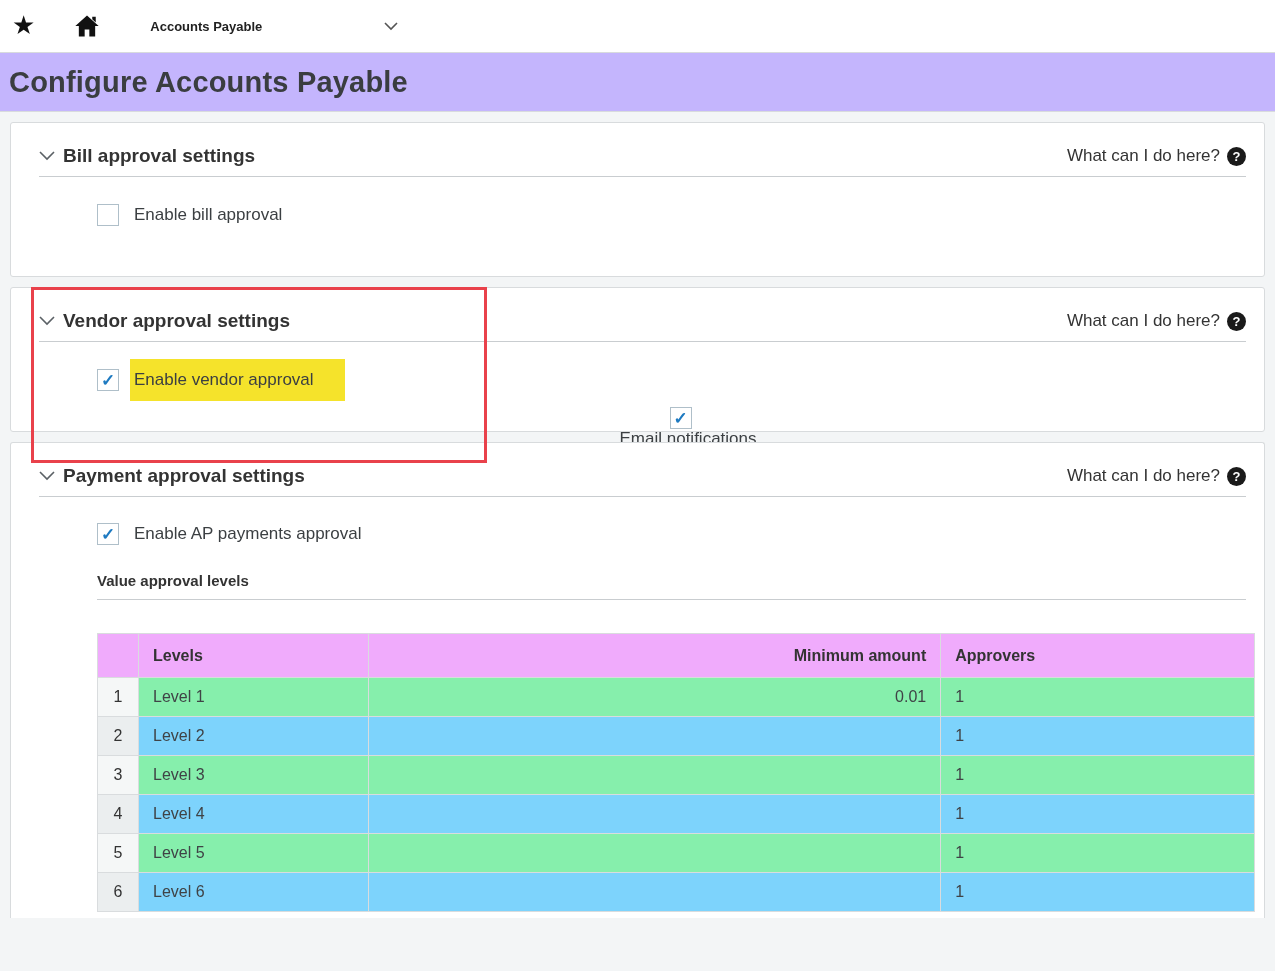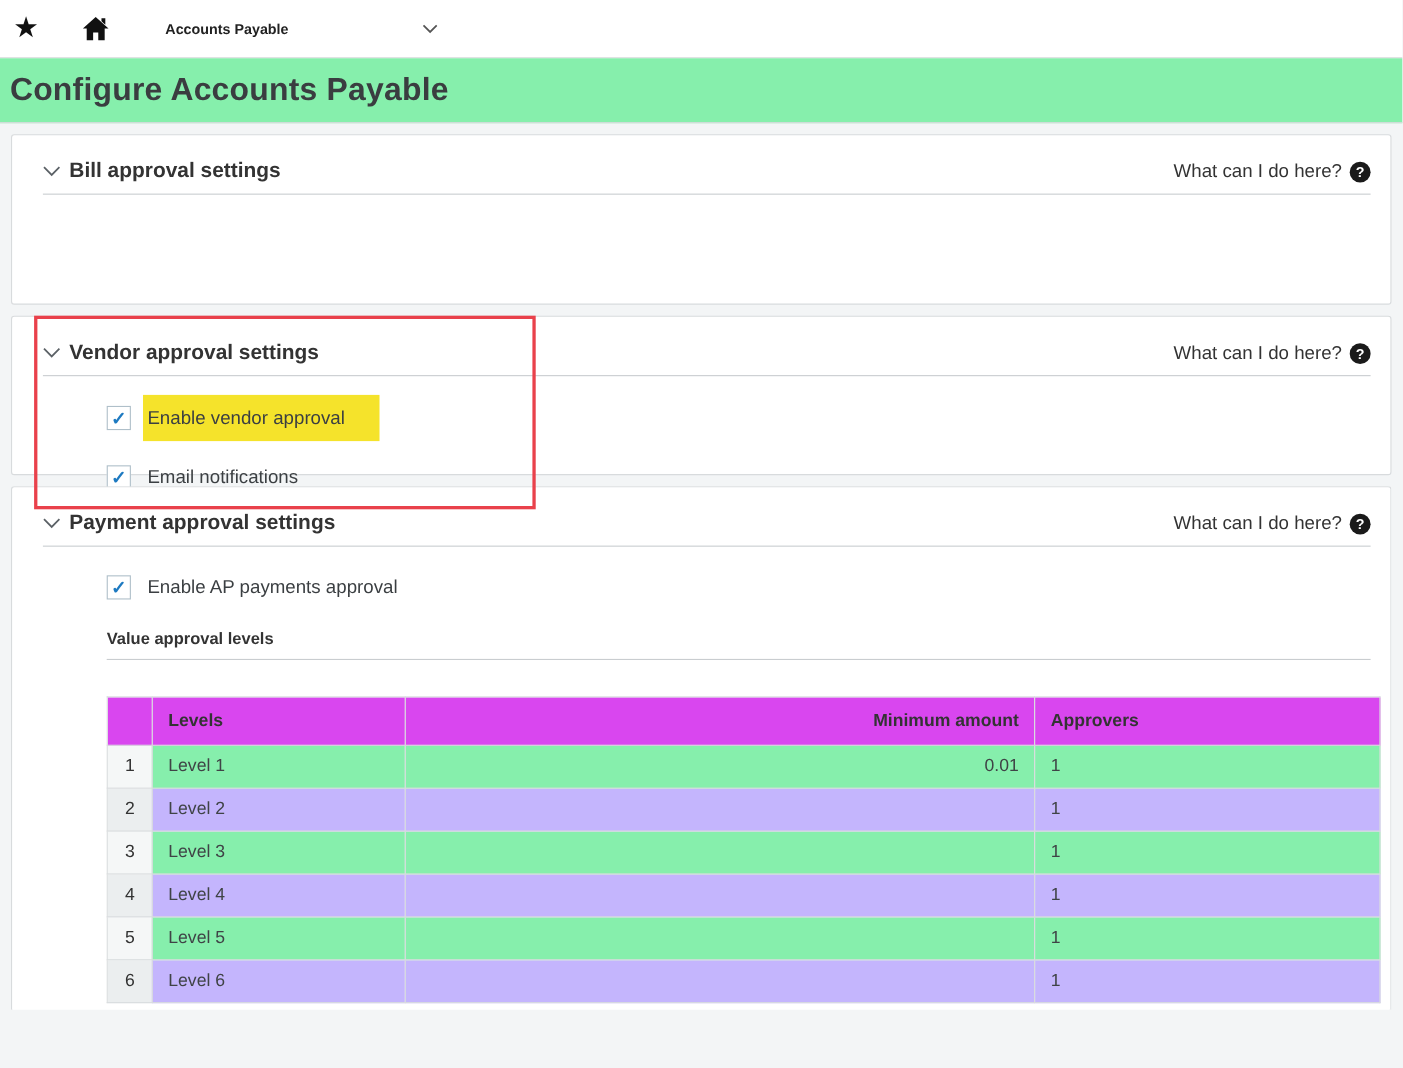--- a/index.html
+++ b/index.html
@@ -13,21 +13,21 @@
   .topbar {
     height:53px; background:#fff; border-bottom:1px solid #d8dbdd;
     display:flex; align-items:center; padding-left:12px;
   }
   .star { font-size:26px; color:#111; line-height:1; margin-top:-3px; }
   .home-ic { margin-left:38px; display:inline-flex; }
   .tb-title { margin-left:49px; font-size:13px; font-weight:bold; color:#222; }
   .tb-chev { margin-left:122px; display:inline-flex; }
   
   .page-head {
-    height:59px; background:#86efac; border-bottom:1px solid #d8dbdd;
+    height:59px; background:#c4b5fd; border-bottom:1px solid #d8dbdd;
     display:flex; align-items:center; padding-left:9px;
   }
   .page-head h1 { font-size:29px; font-weight:600; color:#3a3d40; letter-spacing:0.2px; }
   
   .card {
     background:#fff; border:1px solid #d8dbdd; border-radius:3px;
     margin:10px 10px 0 10px; position:relative;
   }
   .card.c1 { height:155px; }
   .card.c2 { height:145px; }
@@ -41,21 +41,21 @@
   .section-header h2 { font-size:19px; font-weight:bold; color:#333; }
   .help { margin-left:auto; display:flex; align-items:center; gap:7px; cursor:pointer; }
   .help-txt { font-size:17px; color:#333; }
   .qmark {
     width:19px; height:19px; border-radius:50%; background:#1a1a1a; color:#fff;
     font-size:13px; font-weight:bold; display:inline-flex;
     align-items:center; justify-content:center;
   }
   .section-body { padding:27px 0 0 86px; }
   .cb-row { display:flex; align-items:center; cursor:pointer; }
-  .cb-row + .cb-row { margin-top:32px; }
+  .cb-row + .cb-row { margin-top:16px;flex-direction:column; }
   .cb {
     width:22px; height:22px; background:#fff; border:1px solid #afbfc9;
     display:inline-flex; align-items:center; justify-content:center; flex:none;
   }
   .cb.checked::after { content:"\2713"; color:#1e7ac1; font-size:17px; font-weight:bold; }
   .cb-label { margin-left:15px; font-size:17px; color:#3b3f42; }
   .cb-label.hl {
     background:#f5e32b;
     padding:11px 31px 11px 4px;
     margin:-11px -31px -11px 11px;
@@ -71,26 +71,26 @@
     border-bottom:1px solid #c9cdd0;
     font-size:15px; font-weight:bold; color:#333;
   }
   
   table.levels {
     margin:33px 0 0 86px; width:1158px;
     border-collapse:collapse; font-size:16px; color:#3f4346;
   }
   table.levels th, table.levels td { border:1px solid #d9dcde; }
   table.levels thead th {
-    background:#d946ef; font-weight:bold; text-align:left;
+    background:#f0abfc; font-weight:bold; text-align:left;
     height:44px; padding:0 14px; color:#333;
   }
   table.levels thead th.r { text-align:right; }
   table.levels td { height:39px; padding:0 14px; background:#86efac; }
-  table.levels tr.striped td { background:#c4b5fd; }
+  table.levels tr.striped td { background:#7dd3fc; }
   table.levels td.num { text-align:center; background:#f5f7f7; padding:0 8px; color:#333; }
   table.levels tr.striped td.num { background:#ebeeef; }
   table.levels td.amt { text-align:right; }
 </style>
 </head>
 <body>
 
 <div class="topbar">
   <span class="star">★</span>
   <span class="home-ic">
@@ -116,20 +116,26 @@
     <span class="chev">
       <svg width="16" height="10" viewBox="0 0 16 10">
           <path d="M1 1 l7 7 7-7" stroke="#5b6166" stroke-width="1.6" fill="none"></path>
         </svg>
     </span>
     <h2>Bill approval settings</h2>
     <span class="help">
       <span class="help-txt">What can I do here?</span>
       <span class="qmark">?</span>
     </span>
+  </div>
+  <div class="section-body">
+    <label class="cb-row">
+      <span class="cb"></span>
+      <span class="cb-label">Enable bill approval</span>
+    </label>
   </div>
 </div>
 
 <div class="card c2">
   <div class="red-box"></div>
   <div class="section-header">
     <span class="chev">
       <svg width="16" height="10" viewBox="0 0 16 10">
           <path d="M1 1 l7 7 7-7" stroke="#5b6166" stroke-width="1.6" fill="none"></path>
         </svg>

